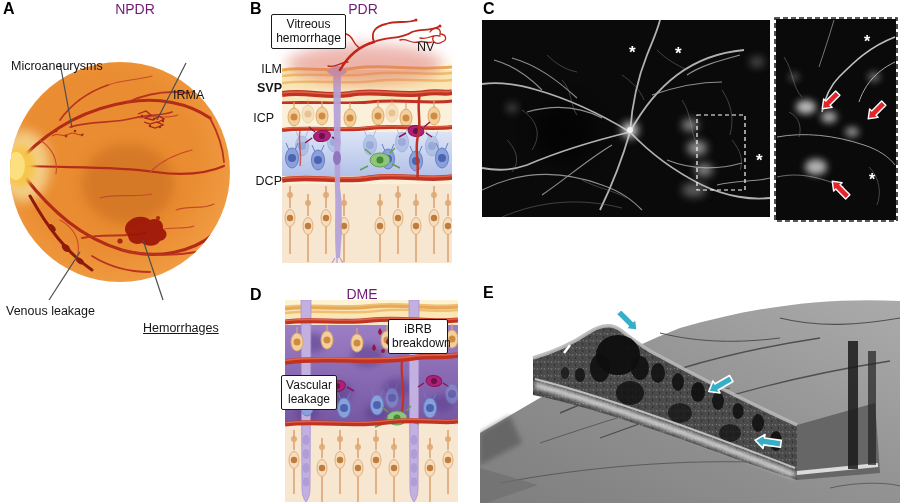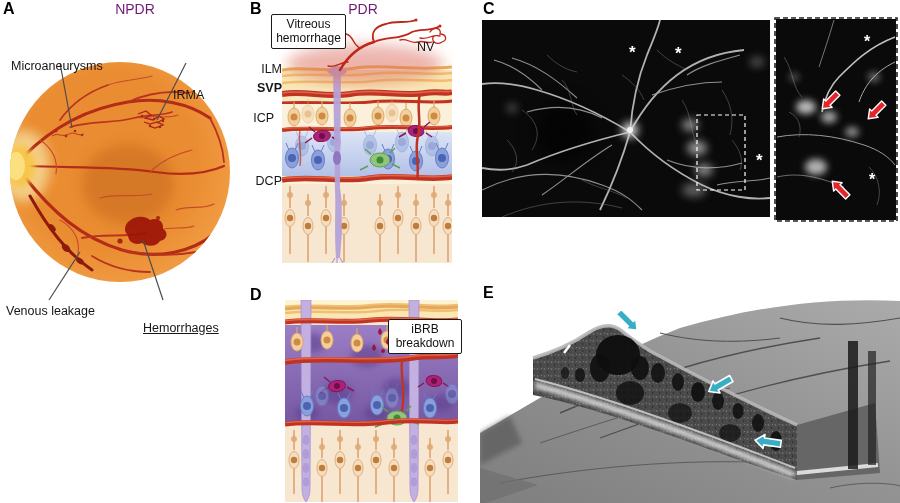--- a/index.html
+++ b/index.html
@@ -20,20 +20,21 @@
 <div id="fig">
 
   <div class="abs panel-letter" style="left:3px;top:0px;">A</div>
   <div class="abs panel-letter" style="left:250px;top:0px;">B</div>
   <div class="abs panel-letter" style="left:483px;top:0px;">C</div>
   <div class="abs panel-letter" style="left:250px;top:286px;">D</div>
   <div class="abs panel-letter" style="left:483px;top:284px;">E</div>
 
   <div class="abs panel-title" style="left:75px;top:1px;width:120px;">NPDR</div>
   <div class="abs panel-title" style="left:303px;top:1px;width:120px;">PDR</div>
+  <div class="abs panel-title" style="left:302px;top:286px;width:120px;">DME</div>
 
   <svg class="abs" style="left:0;top:0;" width="248" height="330" viewBox="0 0 248 330">
     <defs>
       <radialGradient id="fundusGrad" cx="45%" cy="45%" r="65%">
         <stop offset="0%" stop-color="#EA8C31"></stop>
         <stop offset="60%" stop-color="#EA8C31"></stop>
         <stop offset="88%" stop-color="#F09B42"></stop>
         <stop offset="100%" stop-color="#E5822A"></stop>
       </radialGradient>
       <clipPath id="fundusClip">
@@ -513,21 +514,22 @@
       <use href="#D_phr" x="12" y="162"></use>
         <use href="#D_phr" x="40" y="170"></use>
         <use href="#D_phr" x="58" y="162"></use>
       <use href="#D_phr" x="76" y="170"></use>
         <use href="#D_phr" x="94" y="162"></use>
         <use href="#D_phr" x="112" y="170"></use>
       <use href="#D_phr" x="148" y="170"></use>
         <use href="#D_phr" x="166" y="162"></use>
     </g>
   </svg>
-  <div class="abs boxed-label" style="left:388px;top:319px;width:74px;">iBRB breakdown</div>
+  <div class="abs boxed-label" style="left:388px;top:319px;width:60px;">iBRB breakdown</div>
+  <div class="abs boxed-label" style="left:281px;top:375px;width:56px;">Vascular leakage</div>
 
   <svg class="abs" style="left:480px;top:283px;" width="420" height="220" viewBox="0 0 420 220">
     <defs>
       <linearGradient id="surfGrad" x1="0" y1="1" x2="1" y2="0">
         <stop offset="0%" stop-color="#7E7E7E"></stop>
           <stop offset="55%" stop-color="#949494"></stop>
           <stop offset="100%" stop-color="#ABABAB"></stop>
       </linearGradient>
       <pattern id="spk" width="7" height="7" patternUnits="userSpaceOnUse">
         <rect width="7" height="7" fill="#4A4A4A"></rect>

